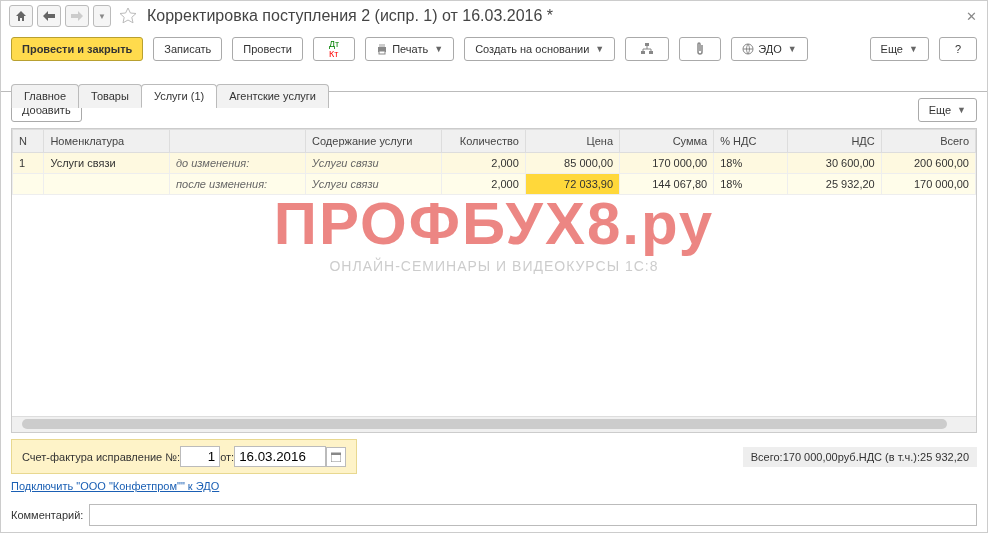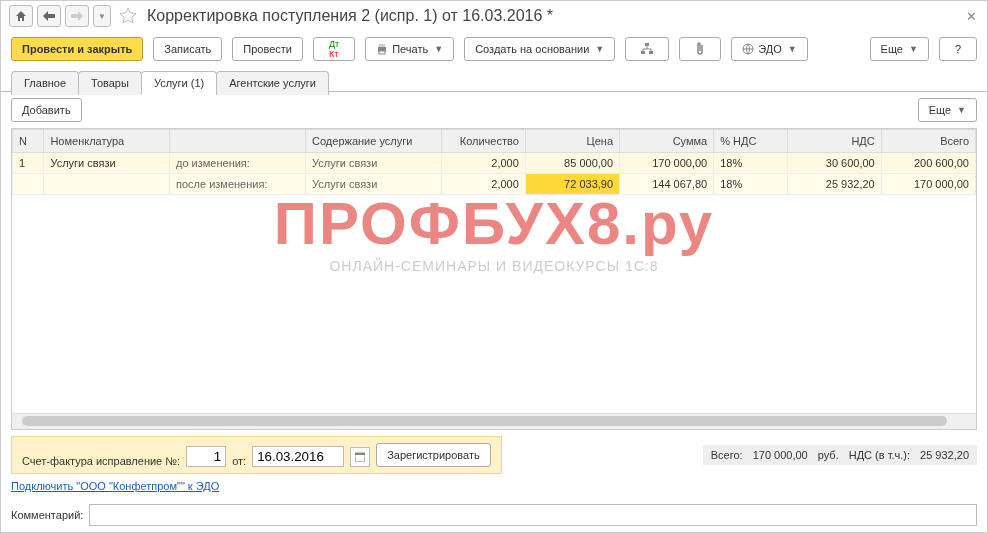--- a/index.html
+++ b/index.html
@@ -10,45 +10,45 @@
 .nav-dd{width:18px;height:22px;border:1px solid #bbb;border-radius:3px;background:#f5f5f5;display:flex;align-items:center;justify-content:center;cursor:pointer;}
 .title{font-size:16px;color:#444;margin-left:6px;}
 .close-x{position:absolute;right:10px;top:8px;color:#888;cursor:pointer;font-size:13px;}
 .toolbar{display:flex;align-items:center;padding:6px 10px;gap:10px;}
 .btn{border:1px solid #aaa;border-radius:3px;background:#fff;padding:4px 10px;height:24px;display:flex;align-items:center;cursor:pointer;}
 .btn.primary{background:#ffdb4d;border-color:#b8a030;font-weight:bold;}
 .btn.icon-only{padding:4px 15px;}
 .btn .caret{margin-left:6px;font-size:9px;color:#666;}
 .spacer{flex:1;}
 .tabs{display:flex;border-bottom:1px solid #bbb;padding:0 10px;gap:0;}
-.tab{border:1px solid #bbb;border-bottom:none;padding:5px 12px;background:#f2f2f2;cursor:pointer;border-radius:4px 4px 0 0;margin-right:-1px;position:relative;top:4px;}
+.tab{border:1px solid #bbb;border-bottom:none;padding:5px 12px;background:#f2f2f2;cursor:pointer;border-radius:4px 4px 0 0;margin-right:-1px;position:relative;top:17px;}
 .tab.active{background:#fff;border-bottom:1px solid #fff;}
 .subtoolbar{display:flex;padding:6px 10px;gap:8px;}
 .grid-wrap{margin:0 10px;border:1px solid #ccc;flex:1;display:flex;flex-direction:column;overflow:hidden;position:relative;}
 .grid{width:100%;border-collapse:collapse;table-layout:fixed;}
 .grid th{background:#f0f0f0;border:1px solid #ddd;padding:5px 6px;text-align:left;font-weight:normal;color:#444;}
 .grid td{border:1px solid #eee;padding:4px 6px;}
 .grid .num{text-align:right;}
 tr.before td{background:#fef9e0;}
 tr.after td{background:#fffdea;}
 .cell-highlight{background:#ffd83a !important;}
-.italic{color:#666;}
+.italic{font-style:italic;color:#666;}
 .watermark{position:absolute;top:60px;left:0;right:0;text-align:center;pointer-events:none;opacity:0.8;}
 .wm-title{font-size:60px;font-weight:bold;color:#e86965;letter-spacing:2px;}
 .wm-sub{font-size:14px;color:#c0c0c0;letter-spacing:1px;}
 .hscroll{height:16px;background:#f0f0f0;border-top:1px solid #ddd;position:relative;margin-top:auto;}
 .hscroll .thumb{position:absolute;left:10px;top:2px;height:10px;width:96%;background:#ccc;border-radius:5px;}
-.footer1{display:flex;align-items:flex-end;padding:6px 10px;gap:6px;background:#fef3c8;border:1px solid #e8d890;margin:6px 10px 0 10px;}
+.footer1{display:flex;align-items:center;padding:6px 10px;background:#fef3c8;border:1px solid #e8d890;margin:6px 10px 0 10px;}
 .input-sm{border:1px solid #bbb;padding:2px 4px;width:40px;text-align:right;background:#fff;}
 .input-date{border:1px solid #bbb;padding:2px 4px;width:92px;background:#fff;}
 .cal-btn{border:1px solid #bbb;width:20px;height:20px;background:#fff;display:flex;align-items:center;justify-content:center;cursor:pointer;}
 .link{color:#1a5fb4;text-decoration:underline;cursor:pointer;display:inline-block;margin:6px 10px;}
 .comment-row{display:flex;align-items:center;padding:6px 10px;gap:6px;justify-content:flex-end;}
 .comment-input{flex:1;border:1px solid #bbb;padding:3px;height:22px;}
-.totals-panel{background:#eee;padding:4px 8px;display:flex;gap:10px;align-items:center;margin-left:auto;}
+.totals-panel{background:#eee;padding:4px 8px;display:flex;align-items:center;margin-left:auto;}
 svg{display:block;}
 </style>
 </head>
 <body>
 
 <div class="window">
   <div class="titlebar">
     <div class="nav-btn">
       <svg width="12" height="12" viewBox="0 0 12 12">
           <path d="M6 1L1 6h2v5h2V8h2v3h2V6h2z" fill="#666"></path>
@@ -220,23 +220,20 @@
       <span>Счет-фактура исправление №:</span>
       <input class="input-sm" value="1" style="">
       <span>от:</span>
       <input class="input-date" value="16.03.2016" style="">
       <div class="cal-btn">
         <svg width="10" height="10" viewBox="0 0 10 10">
             <rect x="0" y="1" width="10" height="9" fill="none" stroke="#888"></rect>
             <rect x="0" y="1" width="10" height="2" fill="#888"></rect>
           </svg>
       </div>
-      <div class="btn">
-          <span>Зарегистрировать</span>
-        </div>
     </div>
     <div class="totals-panel">
       <span>Всего:</span>
       <span>170 000,00</span>
       <span>руб.</span>
       <span>НДС (в т.ч.):</span>
       <span>25 932,20</span>
     </div>
   </div>
 

